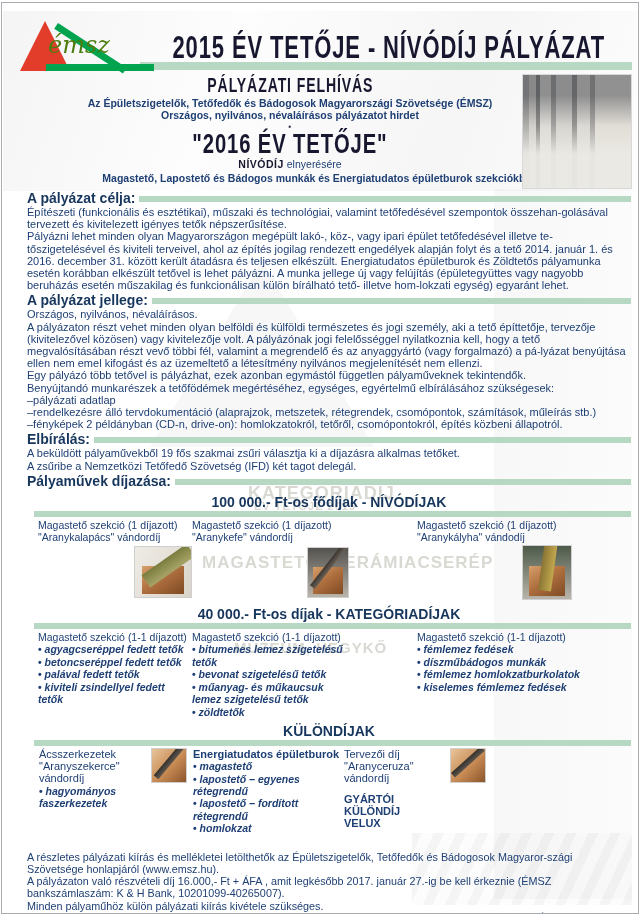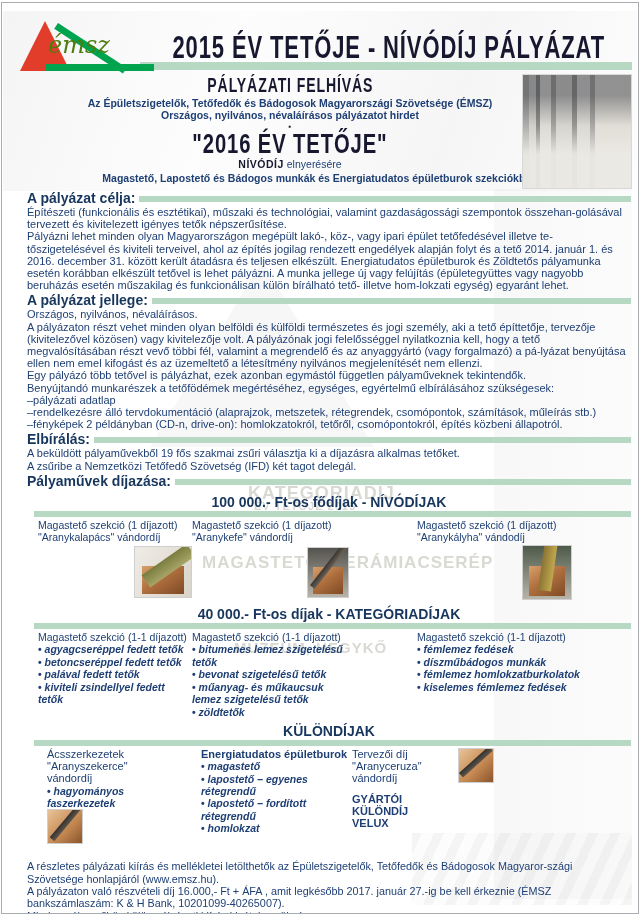--- a/index.html
+++ b/index.html
@@ -70,21 +70,21 @@
   .t2{left:280px;top:4px;width:40px;height:49px;background:linear-gradient(180deg,#55534f,#b9b4aa);}
   .t3{left:495px;top:2px;width:48px;height:53px;background:linear-gradient(180deg,#4d5a4a,#b9b4aa);}
   .t3 .tool{transform:rotate(8deg);left:40%;top:-25%;background:linear-gradient(90deg,#8a7434,#c2a84e);width:28%;}
   .minitrophy{width:34px;height:33px;border:1px solid #cfcfcf;position:relative;overflow:hidden;flex:0 0 auto;
     background:linear-gradient(135deg,#e8c49a 0%,#c78a53 55%,#8a5once 100%);}
   .minitrophy{background:linear-gradient(135deg,#e8c49a 0%,#c78a53 55%,#8a552b 100%);}
   .minitrophy .tool{position:absolute;left:42%;top:-20%;width:18%;height:120%;
     background:linear-gradient(90deg,#33302c,#5d564d);transform:rotate(40deg);}
   .kcol{display:flex;align-items:flex-start;}
   .ktext{font-size:10.5px;line-height:12.4px;}
-  .kc0{width:154px;margin-left:20px;flex-direction:column;} .kc0 .ktext{width:112px;}
+  .kc0{width:154px;margin-left:12px;} .kc0 .ktext{width:112px;}
   .kc1{width:151px;} .kc2{flex:1;} .kc2 .ktext{width:106px;}
   .gap8{height:8px;}
   .footer{margin-top:16px;}
   .footer p{font-size:10.8px;line-height:12.3px;}
 </style>
 </head>
 <body>
 
 <div class="page">
 
@@ -126,21 +126,21 @@
   <div class="hline secline">Magastető, Lapostető és Bádogos munkák és Energiatudatos épületburok szekciókban</div>
 
   <div class="hphoto"></div>
 
   <div class="main">
 
     <div class="hrow">
       <span class="ht">A pályázat célja:</span>
       <span class="bar"></span>
     </div>
-    <p>Építészeti (funkcionális és esztétikai), műszaki és technológiai, valamint gazdaságossági szempontok összehan-golásával tervezett és kivitelezett igényes tetők népszerűsítése.</p>
+    <p>Építészeti (funkcionális és esztétikai), műszaki és technológiai, valamint tetőfedésével szempontok összehan-golásával tervezett és kivitelezett igényes tetők népszerűsítése.</p>
     <p>Pályázni lehet minden olyan Magyarországon megépült lakó-, köz-, vagy ipari épület tetőfedésével illetve te-tőszigetelésével és kiviteli terveivel, ahol az építés jogilag rendezett engedélyek alapján folyt és a tető 2014. január 1. és 2016. december 31. között került átadásra és teljesen elkészült. Energiatudatos épületburok és Zöldtetős pályamunka esetén korábban elkészült tetővel is lehet pályázni. A munka jellege új vagy felújítás (épületegyüttes vagy nagyobb beruházás esetén műszakilag és funkcionálisan külön bírálható tető- illetve hom-lokzati egység) egyaránt lehet.</p>
 
     <div class="hrow">
       <span class="ht">A pályázat jellege:</span>
       <span class="bar"></span>
     </div>
     <p>Országos, nyilvános, névaláírásos.</p>
     <p>A pályázaton részt vehet minden olyan belföldi és külföldi természetes és jogi személy, aki a tető építtetője, tervezője (kivitelezővel közösen) vagy kivitelezője volt. A pályázónak jogi felelősséggel nyilatkoznia kell, hogy a tető megvalósításában részt vevő többi fél, valamint a megrendelő és az anyaggyártó (vagy forgalmazó) a pá-lyázat benyújtása ellen nem emel kifogást és az üzemeltető a létesítmény nyilvános megjelenítését nem ellenzi.</p>
     <p>Egy pályázó több tetővel is pályázhat, ezek azonban egymástól független pályaműveknek tekintendők.</p>
     <p>Benyújtandó munkarészek a tetőfödémek megértéséhez, egységes, egyértelmű elbírálásához szükségesek:</p>

